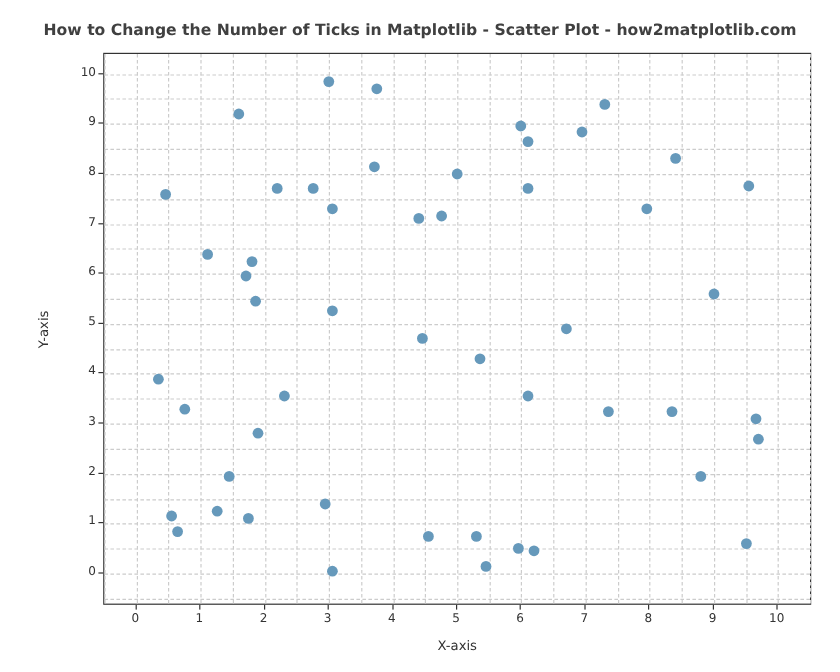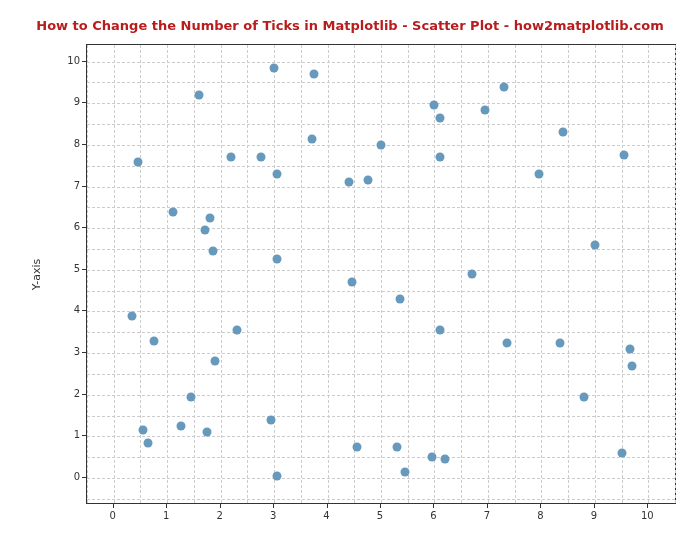--- a/index.html
+++ b/index.html
@@ -17,21 +17,21 @@
     height: 560px;
   }
   .title {
     position: absolute;
     top: 18px;
     left: 0;
     right: 0;
     text-align: center;
     font-size: 13px;
     font-weight: 600;
-    color: #b91c1c;
+    color: #404040;
   }
   .plot-area {
     position: absolute;
     left: 86px;
     top: 44px;
     width: 590px;
     height: 460px;
     border: 1px solid #333;
     box-sizing: border-box;
   }
@@ -113,20 +113,21 @@
   }
 </style>
 </head>
 <body>
 
 <div class="figure">
   <div class="title">How to Change the Number of Ticks in Matplotlib - Scatter Plot - how2matplotlib.com</div>
   <div class="ylabel">
     <span>Y-axis</span>
   </div>
+  <div class="xlabel">X-axis</div>
   <div class="plot-area" id="plot">
       <div class="gridline-v" style="left: 0px;"></div>
       <div class="gridline-v" style="left: 26.7273px;"></div>
       <div class="gridline-v" style="left: 53.4545px;"></div>
       <div class="gridline-v" style="left: 80.1818px;"></div>
       <div class="gridline-v" style="left: 106.909px;"></div>
       <div class="gridline-v" style="left: 133.636px;"></div>
       <div class="gridline-v" style="left: 160.364px;"></div>
       <div class="gridline-v" style="left: 187.091px;"></div>
       <div class="gridline-v" style="left: 213.818px;"></div>

